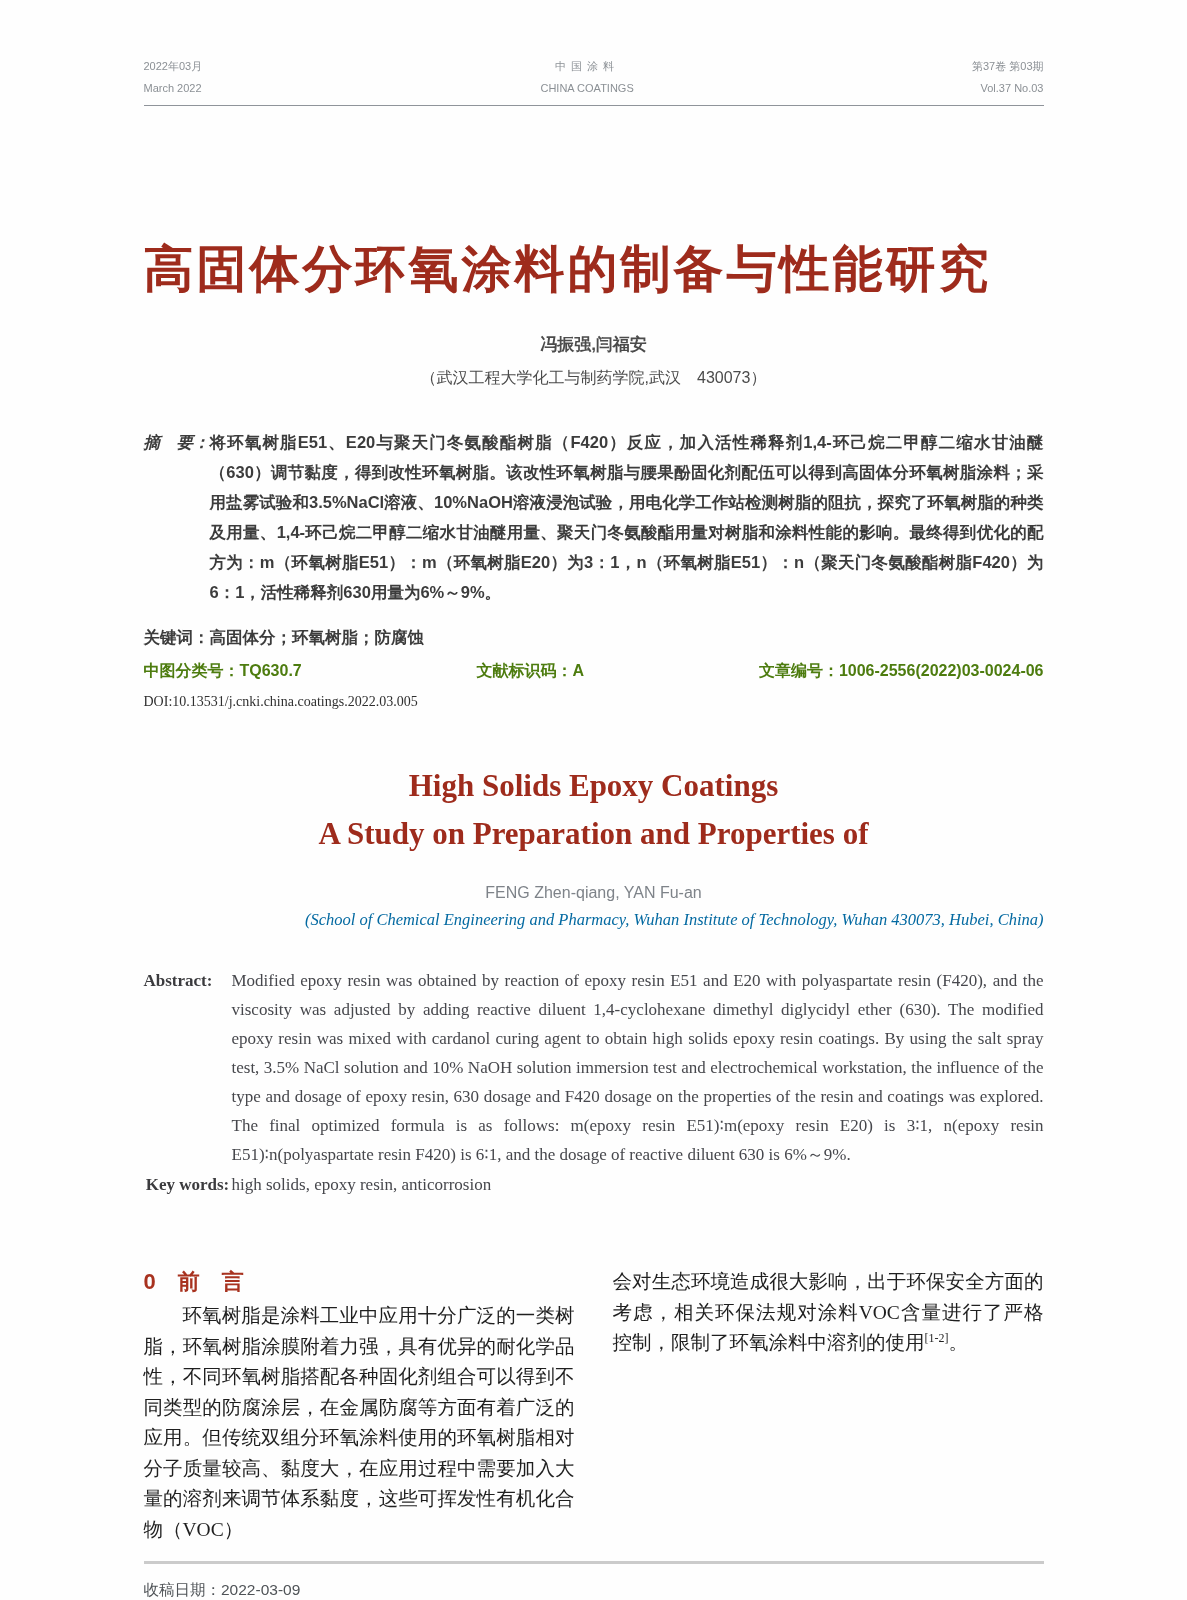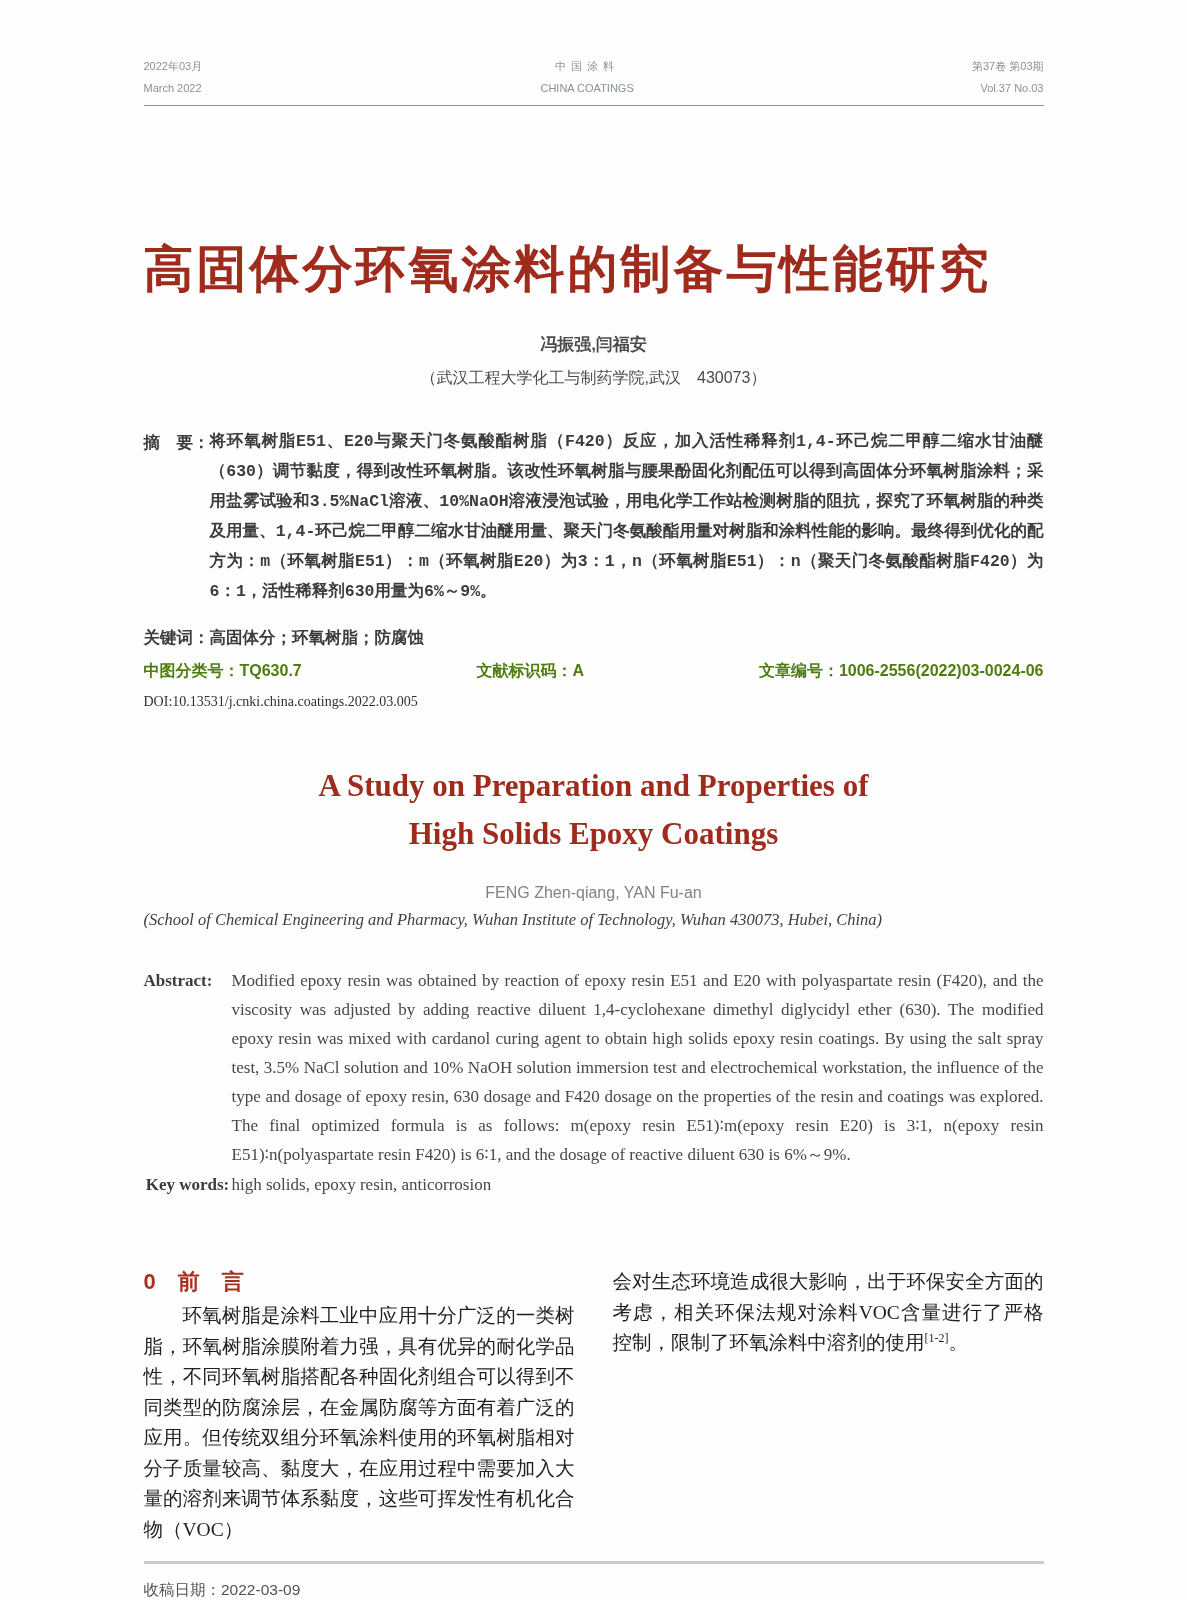--- a/index.html
+++ b/index.html
@@ -56,22 +56,22 @@
   }
   
   .abstract-cn {
     margin-top: 38px;
     display: flex;
     font-size: 16.5px;
     line-height: 30px;
     color: #3c3c3c;
     font-weight: 600;
   }
-  .abstract-cn .label { flex: 0 0 62px; white-space: nowrap; }
-  .abstract-cn .text { flex: 1; text-align: justify; font-family: Liberation Mono, monospace; }
+  .abstract-cn .label { flex: 0 0 62px; white-space: nowrap; font-style: italic; }
+  .abstract-cn .text { flex: 1; text-align: justify; }
   .keywords-cn {
     margin-top: 16px;
     font-size: 16.5px;
     line-height: 28px;
     color: #3c3c3c;
     font-weight: 700;
   }
   .meta-row {
     margin-top: 10px;
     display: flex;
@@ -98,25 +98,25 @@
     color: #9e2b1c;
   }
   .authors-en {
     margin-top: 26px;
     text-align: center;
     font-size: 16px;
     color: #7e8389;
   }
   .affil-en {
     margin-top: 8px;
-    text-align: left;
+    text-align: right;
     font-family: "Liberation Serif", serif;
     font-style: italic;
     font-size: 16.5px;
-    color: #404040;
+    color: #0369a1;
   }
   
   .abstract-en {
     margin-top: 36px;
     display: flex;
     font-family: "Liberation Serif", serif;
     font-size: 17px;
     line-height: 29px;
     color: #46474c;
   }
@@ -204,22 +204,22 @@
 
   <div class="meta-row">
     <span>中图分类号：TQ630.7</span>
     <span>文献标识码：A</span>
     <span>文章编号：1006-2556(2022)03-0024-06</span>
   </div>
 
   <div class="doi">DOI:10.13531/j.cnki.china.coatings.2022.03.005</div>
 
   <div class="title-en">
+    <div>High Solids Epoxy Coatings</div>
     <div>A Study on Preparation and Properties of</div>
-    <div>High Solids Epoxy Coatings</div>
   </div>
   <div class="authors-en">FENG Zhen-qiang, YAN Fu-an</div>
   <div class="affil-en">(School of Chemical Engineering and Pharmacy, Wuhan Institute of Technology, Wuhan 430073, Hubei, China)</div>
 
   <div class="abstract-en">
     <span class="label">Abstract:</span>
     <span class="text">Modified epoxy resin was obtained by reaction of epoxy resin E51 and E20 with polyaspartate resin (F420), and the viscosity was adjusted by adding reactive diluent 1,4-cyclohexane dimethyl diglycidyl ether (630). The modified epoxy resin was mixed with cardanol curing agent to obtain high solids epoxy resin coatings. By using the salt spray test, 3.5% NaCl solution and 10% NaOH solution immersion test and electrochemical workstation, the influence of the type and dosage of epoxy resin, 630 dosage and F420 dosage on the properties of the resin and coatings was explored. The final optimized formula is as follows: m(epoxy resin E51)∶m(epoxy resin E20) is 3∶1, n(epoxy resin E51)∶n(polyaspartate resin F420) is 6∶1, and the dosage of reactive diluent 630 is 6%～9%.</span>
   </div>
 
   <div class="keywords-en">

